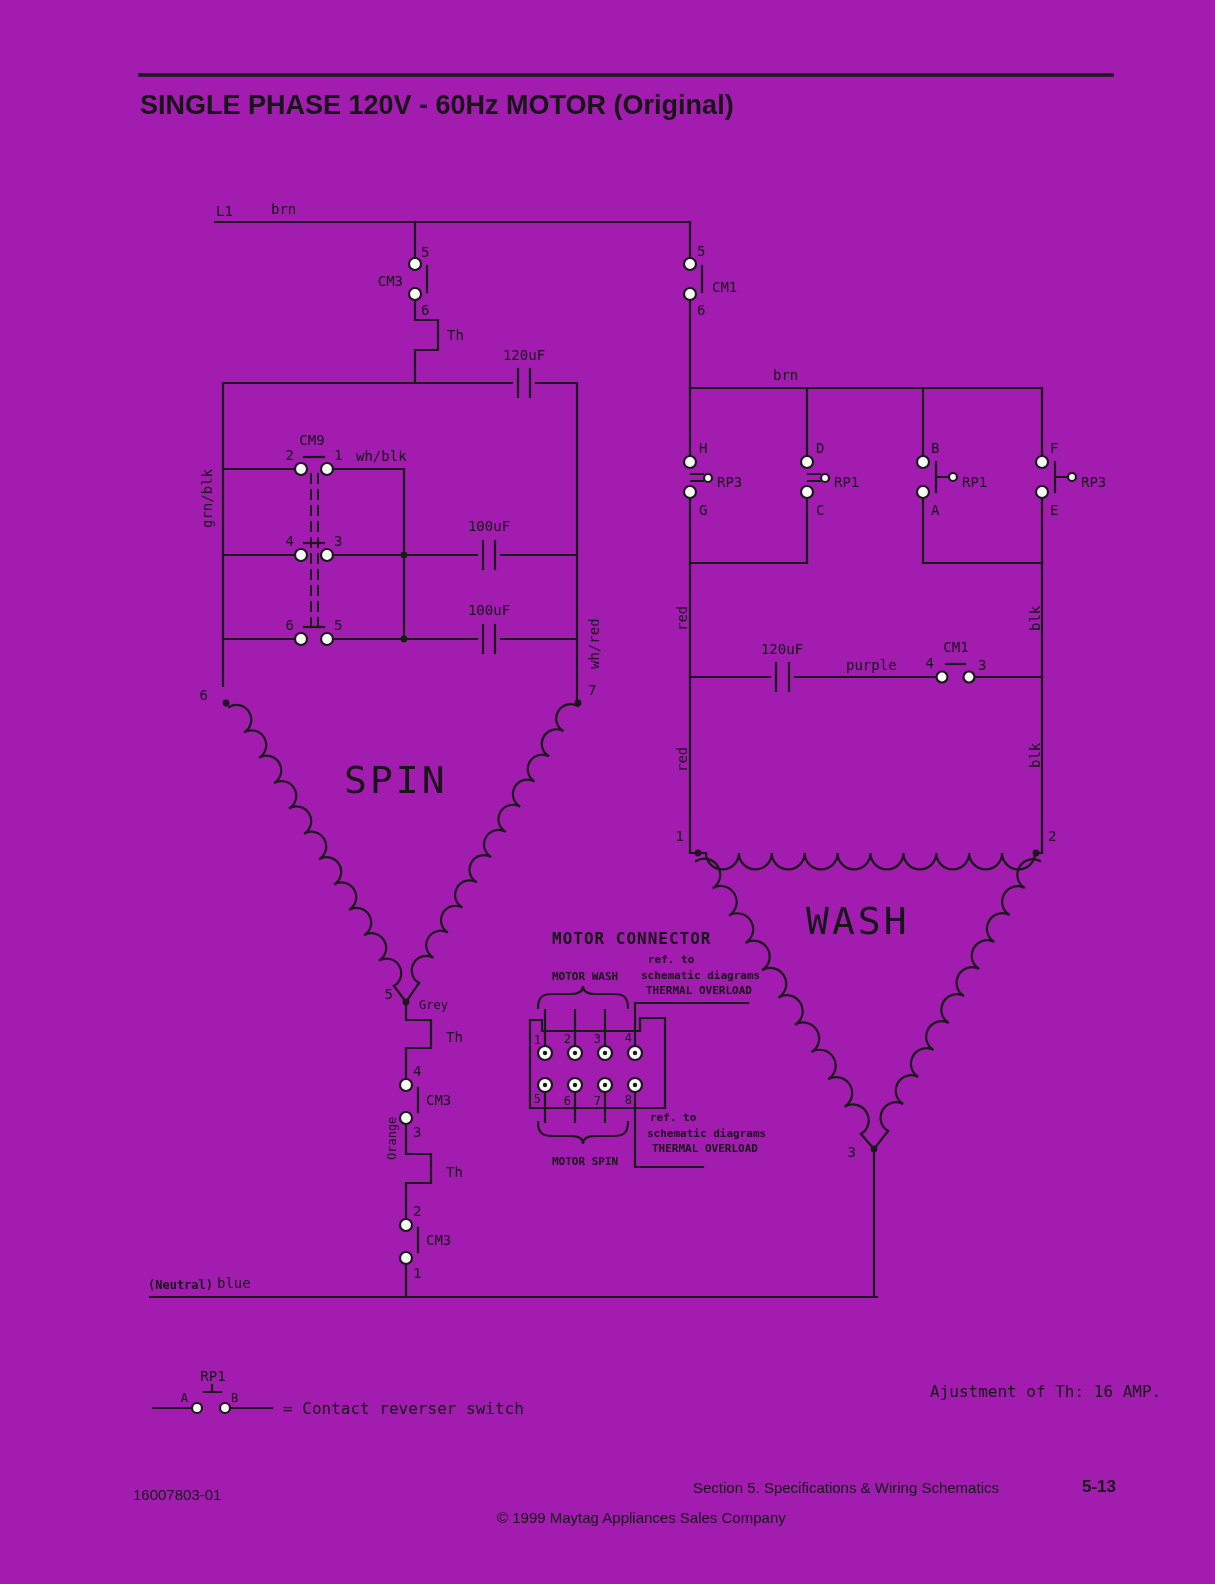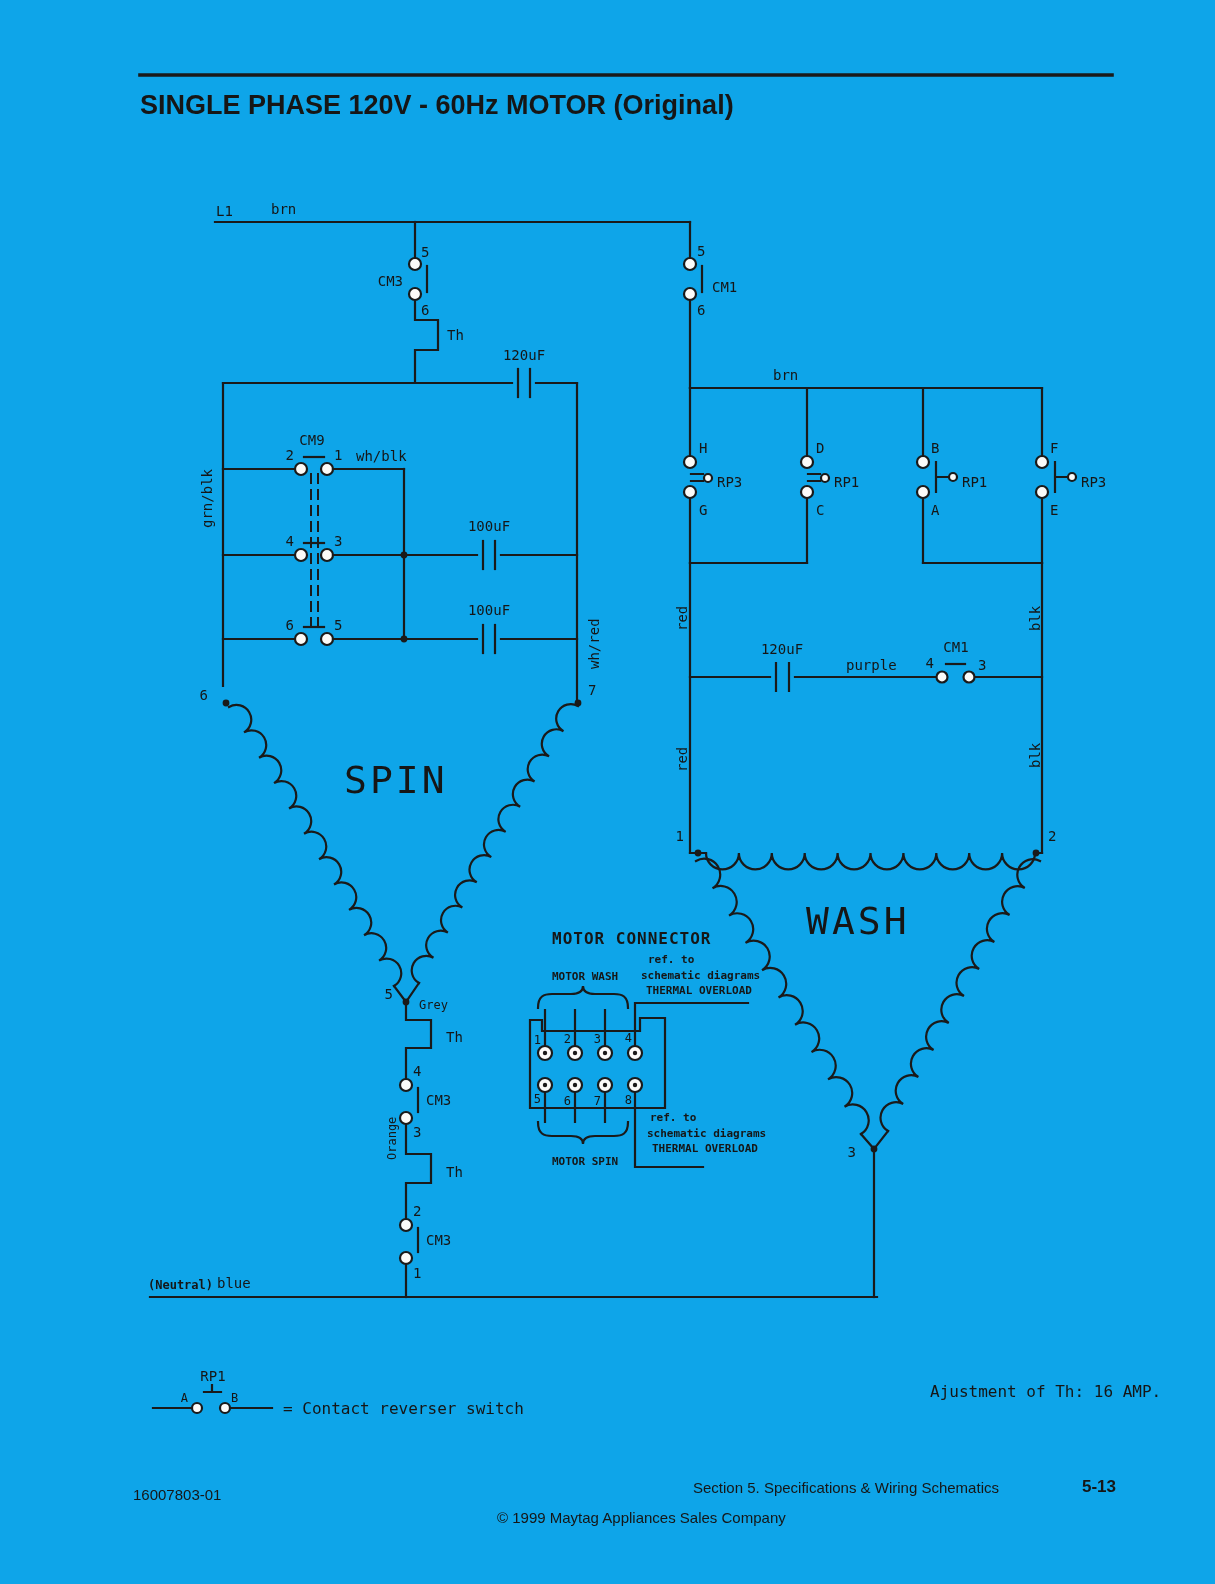--- a/index.html
+++ b/index.html
@@ -1,16 +1,16 @@
 <!DOCTYPE html>
 <html><head>
 <meta charset="utf-8">
 <style>
   html,body{margin:0;padding:0;background:#fbfbf9;}
-  .page{width:1215px;height:1584px;background:#0ea5e9;position:relative;overflow:hidden;}
+  .page{width:1215px;height:1584px;background:#a21caf;position:relative;overflow:hidden;}
   svg{display:block;}
   .w{fill:none;stroke:#1a1a1a;stroke-width:2.2;stroke-linecap:square;stroke-linejoin:miter;}
   .w3{stroke-width:3.6;}
   .dash{stroke-dasharray:9 7;stroke-width:2;}
   .cc{fill:#fbfbf9;stroke:#1a1a1a;stroke-width:2.2;}
   .dot{fill:#1a1a1a;stroke:none;}
   text{fill:#161616;}
   .t{font:14px "DejaVu Sans Mono",monospace;}
   .ts{font:12px "DejaVu Sans Mono",monospace;}
   .tm{font:16px "DejaVu Sans Mono",monospace;}

